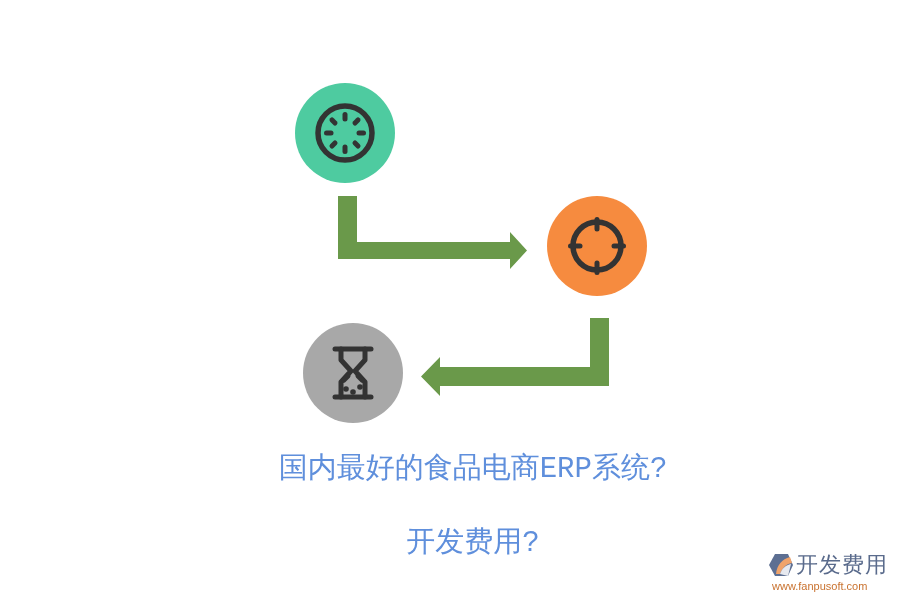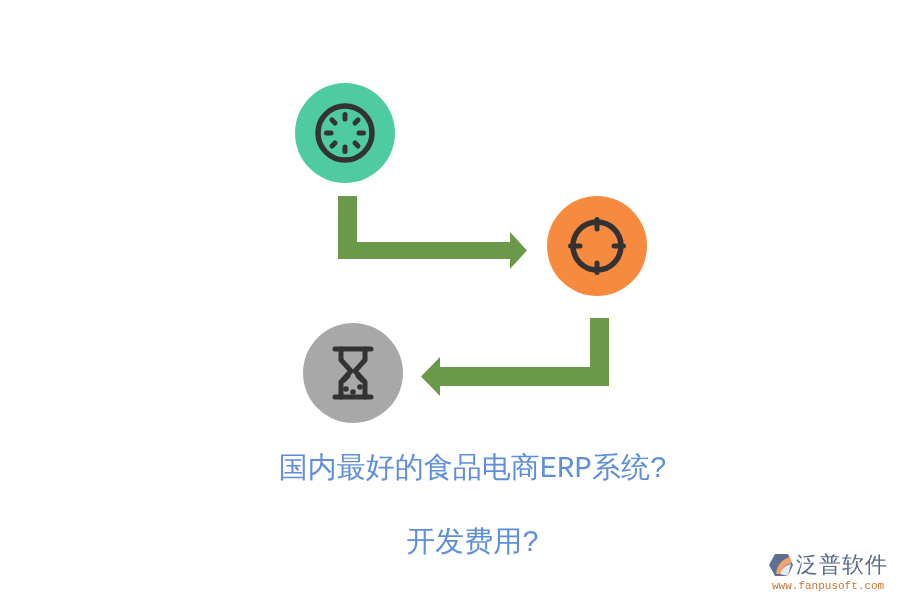--- a/index.html
+++ b/index.html
@@ -23,21 +23,21 @@
     .logo {
       position: absolute; left: 768px; top: 551px; width: 128px; height: 44px;
     }
     .logo-mark { position: absolute; left: 0; top: 2px; width: 26px; height: 24px; }
     .logo-name {
       position: absolute; left: 28px; top: 0; font-size: 22px; line-height: 28px;
       color: #5a6b8c; letter-spacing: 1px; font-family: "DejaVu Sans", sans-serif;
     }
     .logo-url {
       position: absolute; left: 4px; top: 28px; font-size: 11px; line-height: 14px;
-      color: #c9722f; font-family: Liberation Mono, monospace;
+      color: #c9722f; font-family: Liberation Sans, sans-serif;
     }
   </style>
 </head>
 <body>
 
 <div class="node" style="left:295px; top:83px; background:#4ecba0;">
   <svg viewBox="0 0 66 66">
     <circle cx="33" cy="33" r="27" fill="none" stroke="#333" stroke-width="5.5"></circle>
     <g stroke="#333" stroke-width="5" stroke-linecap="round">
       <line x1="33" y1="14.5" x2="33" y2="19"></line>
@@ -92,15 +92,15 @@
 
 <div class="title" style="top:451px;">国内最好的食品电商ERP系统?</div>
 <div class="title" style="top:489px;margin-top:36px;">开发费用?</div>
 
 <div class="logo">
   <svg class="logo-mark" viewBox="0 0 26 24">
     <polygon points="7,1 20,1 25,12 20,23 7,23 1,12" fill="#5d6f92"></polygon>
     <path d="M8,21 C9,12 14,6 22,4 L24,10 C18,11 14,15 12,21 Z" fill="#f0a36a"></path>
     <path d="M12,21 C14,15 18,12 23,11 L20,23 Z" fill="#ffffff" opacity="0.85"></path>
   </svg>
-  <div class="logo-name">泛普软件</div>
+  <div class="logo-name">开发费用</div>
   <div class="logo-url">www.fanpusoft.com</div>
 </div>
 
 </body></html>

